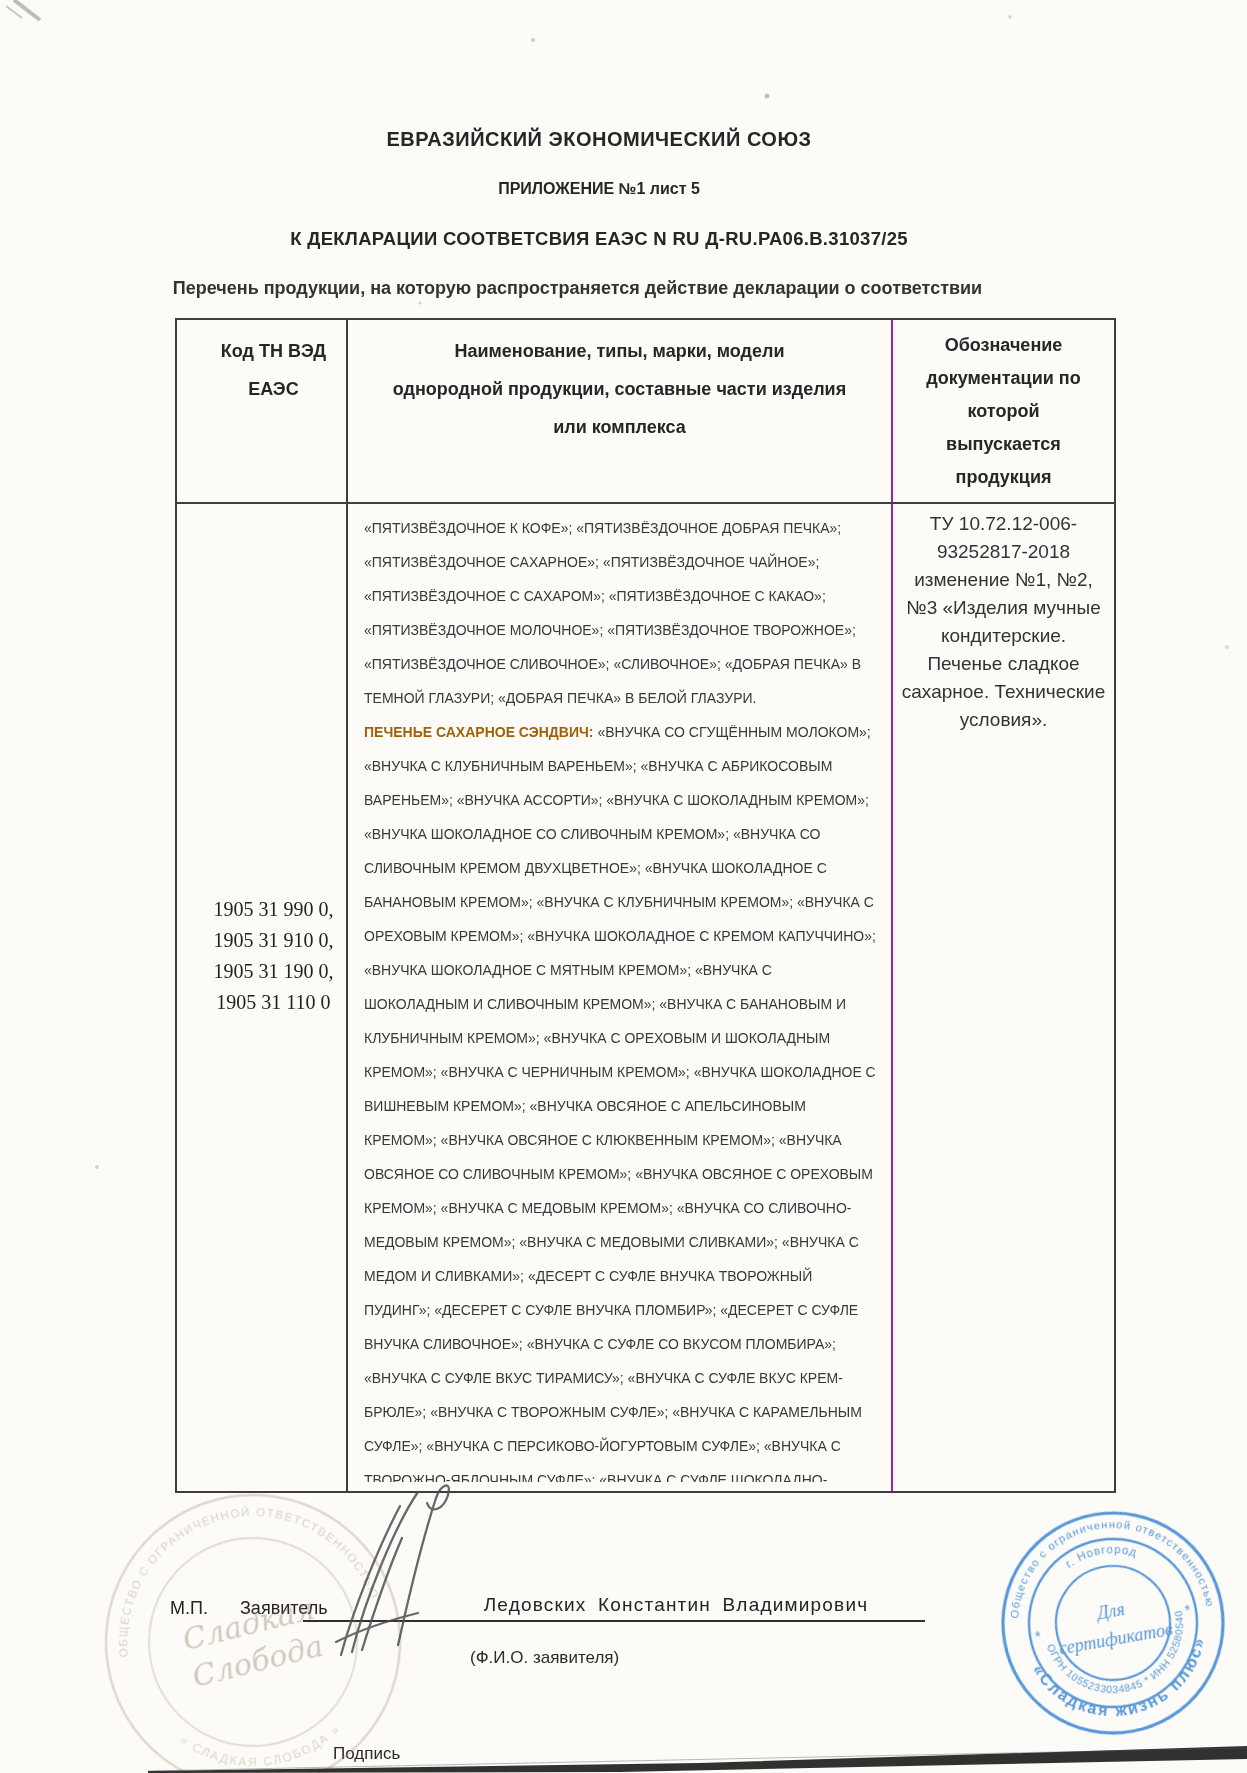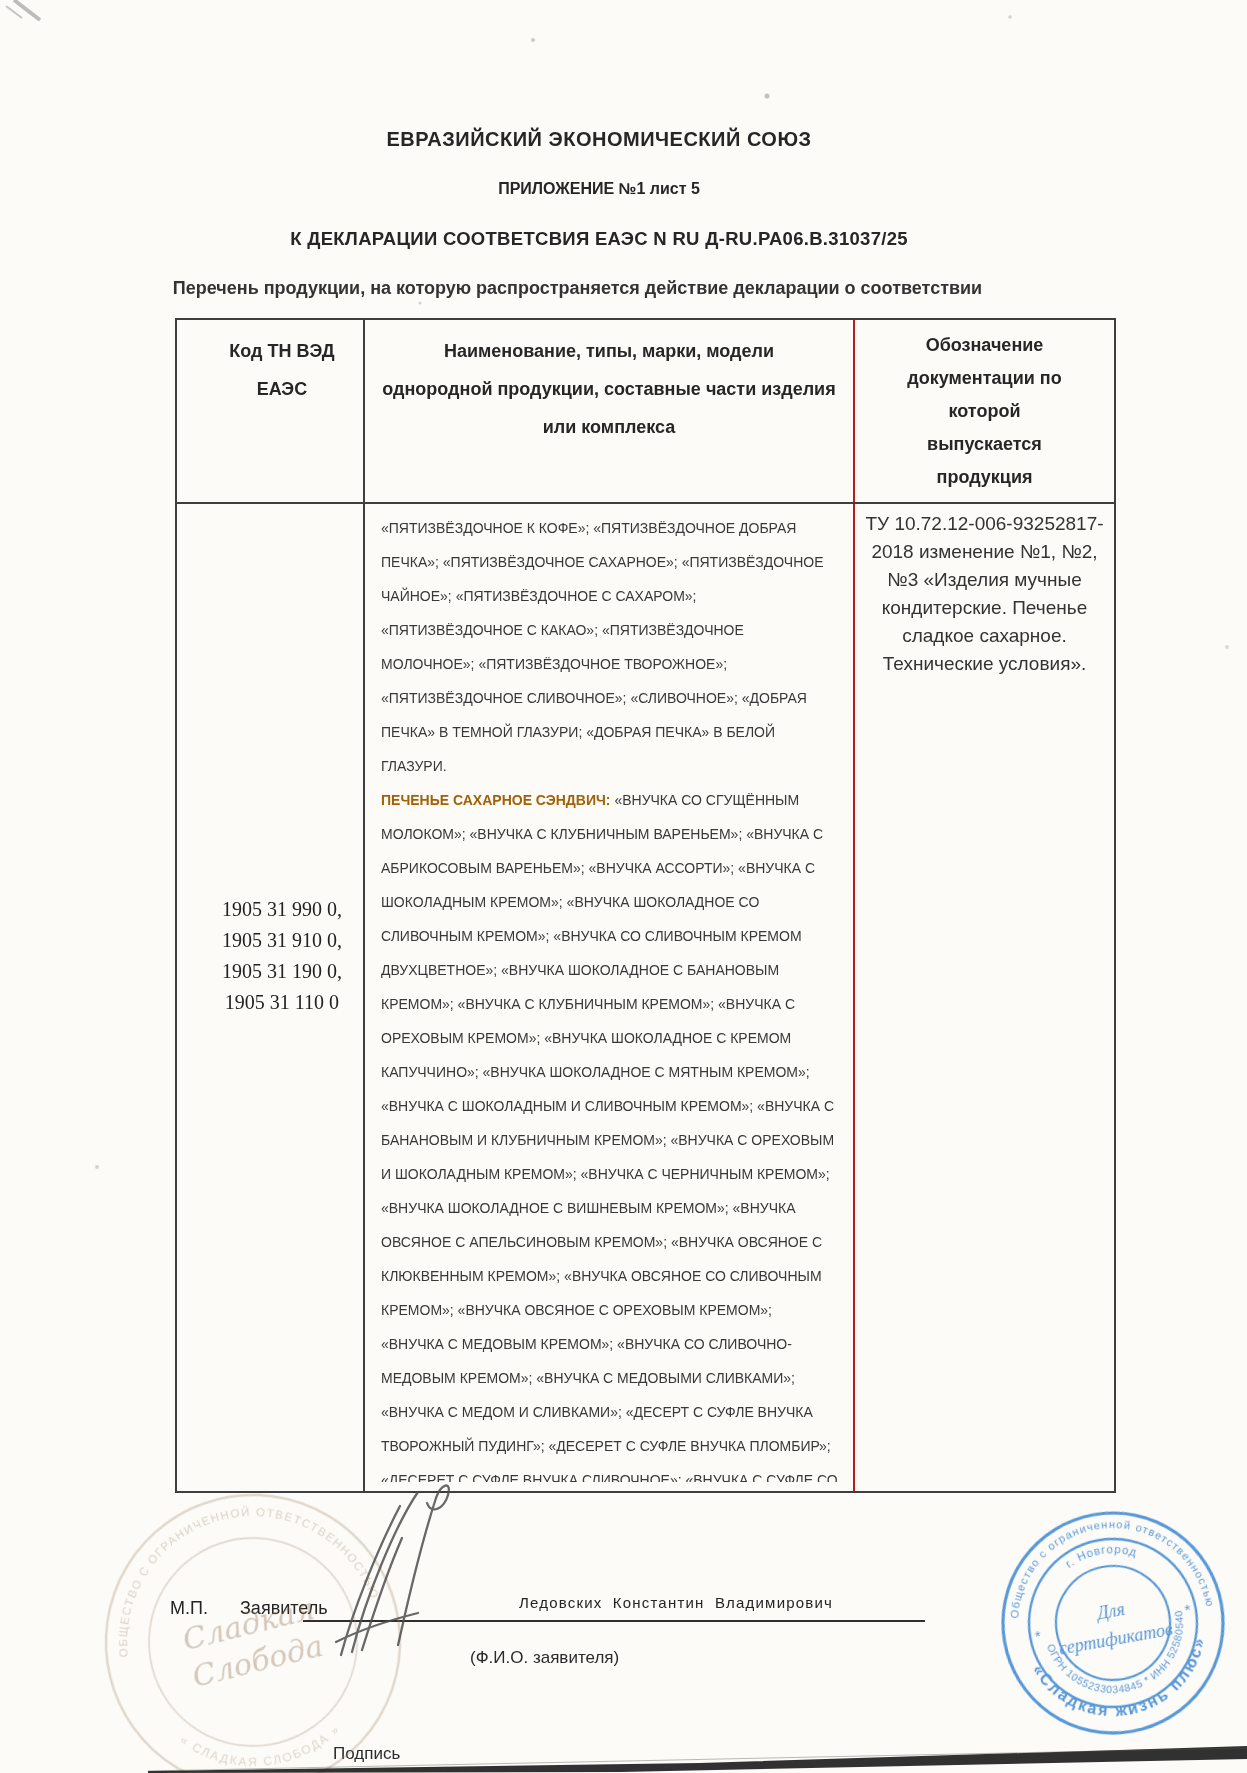--- a/index.html
+++ b/index.html
@@ -13,38 +13,38 @@
   }
   .t-line{position:absolute;width:1140px;text-align:center;font-weight:bold;color:#262626;padding-left:29px;}
   .t1{top:128px;font-size:20px;letter-spacing:.5px;}
   .t2{top:180px;font-size:16px;}
   .t3{top:228px;font-size:18.5px;letter-spacing:.3px;}
   .subtitle{position:absolute;top:278px;left:0;width:1155px;text-align:center;font-size:18px;font-weight:bold;color:#333;}
 
   .doc-table{position:absolute;left:175px;top:318px;width:941px;height:1175px;border:2px solid #3e3e3e;box-sizing:border-box;background:transparent;}
   .thead{display:flex;height:184px;border-bottom:2px solid #3e3e3e;box-sizing:border-box;}
   .tbody{display:flex;height:987px;}
-  .c1{width:188px;border-right:2px solid #3e3e3e;box-sizing:border-box;padding-left:24px;}
-  .c2{width:490px;border-right:2px solid #b91c1c;box-sizing:border-box;}
+  .c1{width:171px;border-right:2px solid #3e3e3e;box-sizing:border-box;padding-left:24px;}
+  .c2{width:545px;border-right:2px solid #a21caf;box-sizing:border-box;}
   .c3{flex:1;}
   .hcell{font-weight:bold;font-size:18px;color:#262626;text-align:center;}
   .hcell .hl{line-height:38px;}
   .c3 .hl{line-height:33px;}
   .hc1{padding-top:12px;}
   .hc2{padding-top:12px;}
   .hc3{padding-top:9px;}
 
   .codes{margin-top:390px;text-align:center;font-family:"Liberation Serif",serif;font-size:20px;line-height:31px;color:#222;}
   .products{padding:7px 15px 0 16px;font-size:14px;line-height:34px;color:#383838;text-align:left;overflow:hidden;height:978px;box-sizing:border-box;}
   .products b{color:#a16207;}
   .docref{padding:6px 8px 0 8px;text-align:center;font-size:19px;line-height:28px;color:#333;}
 
   .f-label{position:absolute;font-size:18px;color:#242424;}
   .sig-line{position:absolute;left:303px;top:1620px;width:622px;border-top:2px solid #2f2f2f;}
-  .applicant-name{position:absolute;left:428px;top:1594px;width:496px;text-align:center;font-size:15px;letter-spacing:1.2px;word-spacing:5px;color:#242424;}
+  .applicant-name{position:absolute;left:428px;top:1594px;width:496px;text-align:center;font-size:19px;letter-spacing:1.2px;word-spacing:5px;color:#242424;}
   .f-caption{position:absolute;font-size:17px;color:#2b2b2b;}
 
   .overlay{position:absolute;left:0;top:0;pointer-events:none;}
   .stamp-left{filter:blur(.6px);}
   .stamp-right{filter:blur(.3px);}
 </style>
 </head>
 <body>
 
 <div class="page">

